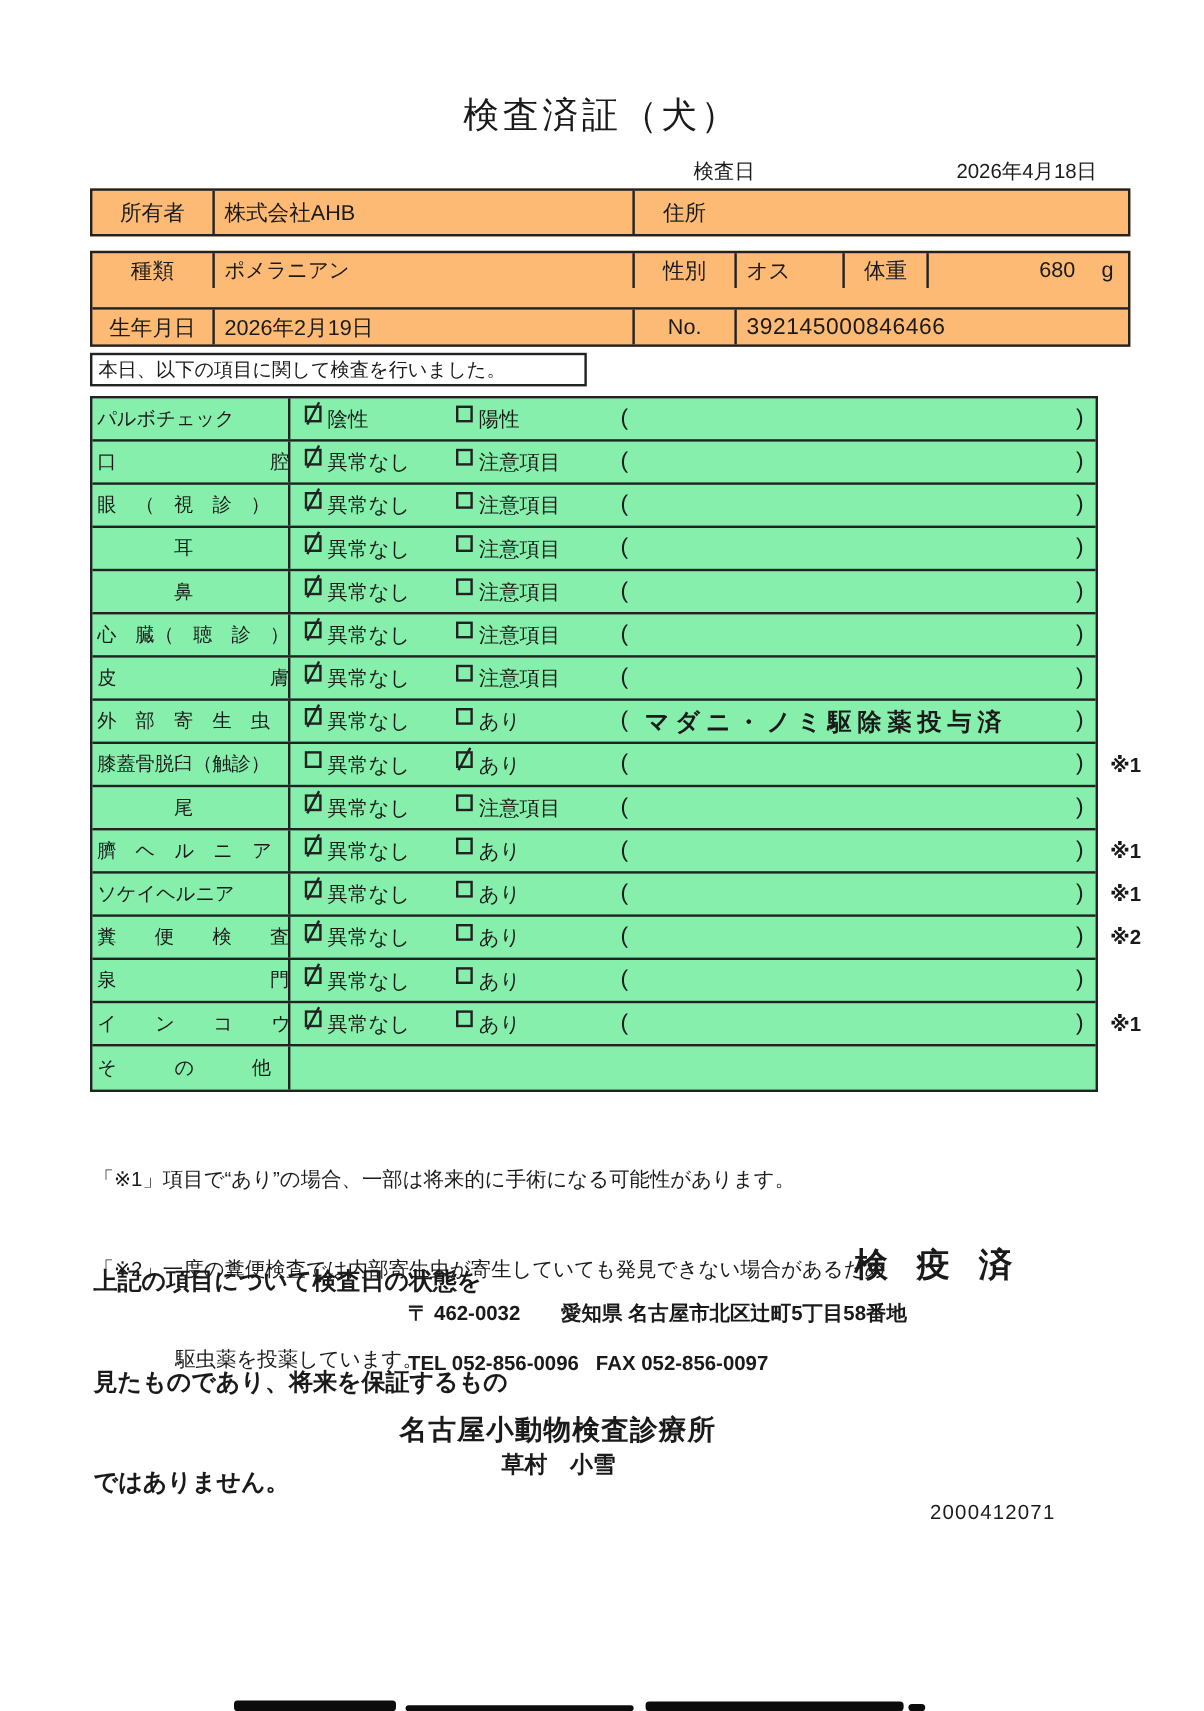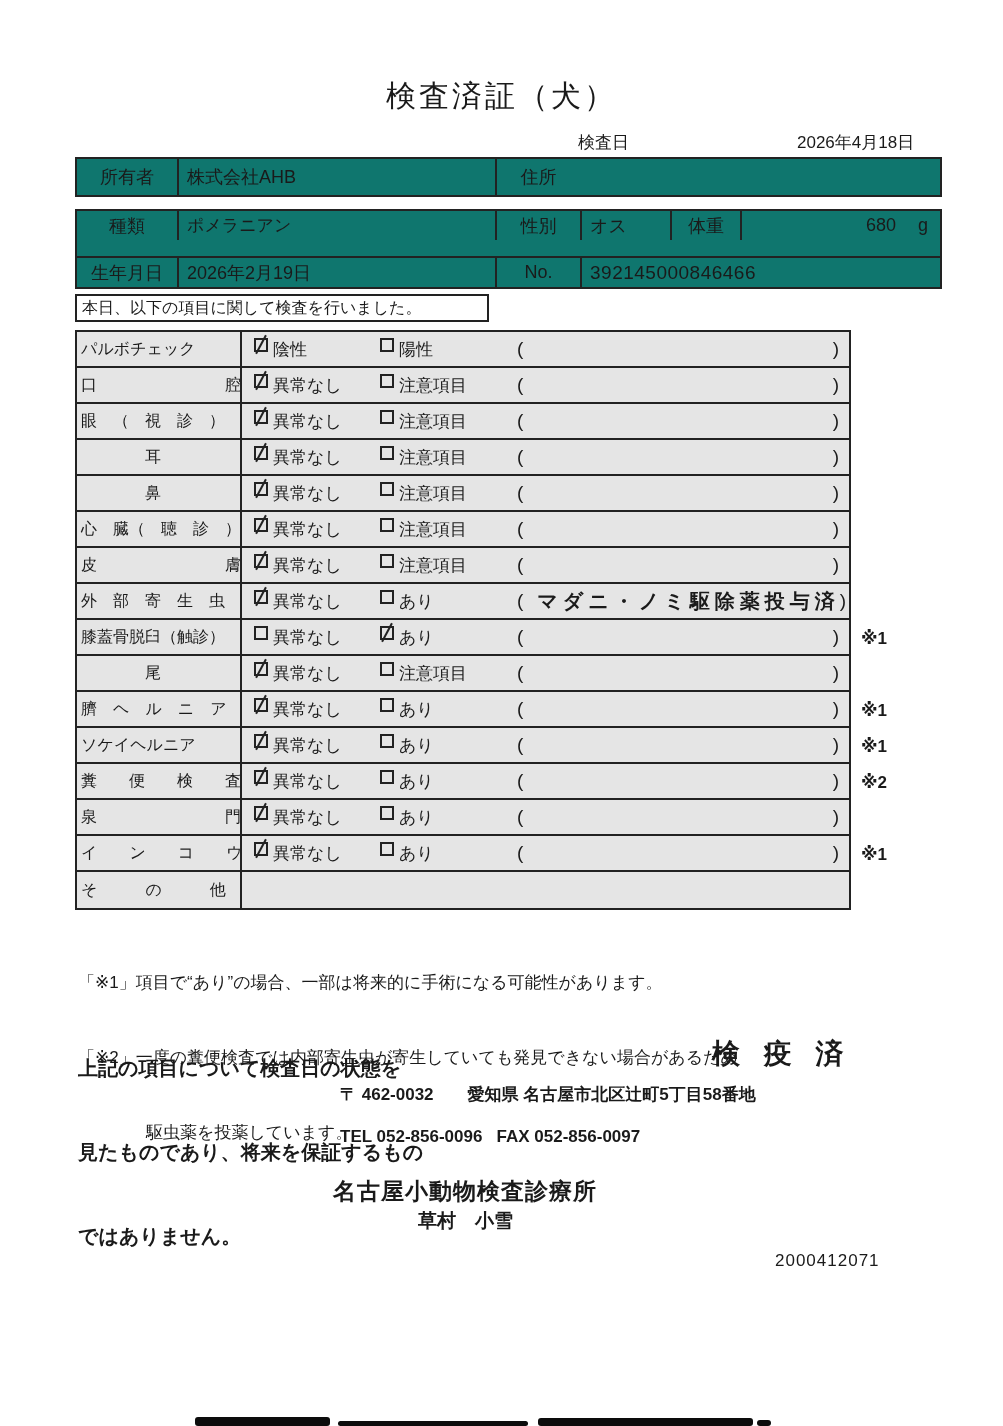--- a/index.html
+++ b/index.html
@@ -20,50 +20,50 @@
     font-size: 30px; font-weight: 400; letter-spacing: 3px;
   }
   .insp-date-label { left: 578px; top: 131px; font-size: 17px; }
   .insp-date-value { left: 797px; top: 131px; font-size: 17px; }
 
   
   .box-table {
     position: absolute;
     border: 2px solid #222;
     display: flex; flex-direction: column;
-    background: #0f766e;
+    background: #fdba74;
   }
   .trow { display: flex; flex: 1; }
   .trow + .trow { border-top: 2px solid #222; }
   .tcell {
     display: flex; align-items: center;
     font-size: 18px; padding: 0 8px;
     overflow: hidden; white-space: pre;
   }
   .tcell + .tcell { border-left: 2px solid #222; }
   .tcell.center { justify-content: center; padding: 0; }
   .w100 { width: 100px; flex: none; }
-  .w335 { width: 318px; flex: none; }
+  .w335 { width: 350px; flex: none; }
   .w85  { width: 85px;  flex: none; }
   .w90  { width: 90px;  flex: none; }
   .w70  { width: 70px;  flex: none; }
   .grow { flex: 1; }
   .weight-cell { justify-content: flex-end; gap: 22px; padding-right: 12px; padding-left: 20px; }
   .no-value { font-size: 19px; letter-spacing: 0.5px; }
 
   .intro-box {
     left: 75px; top: 294px; width: 414px; height: 28px;
     border: 2px solid #222;
     display: flex; align-items: center;
     font-size: 16px; padding-left: 5px; white-space: pre;
   }
 
   
   .checklist { left: 75px; top: 330px; display: flex; }
-  .chk-table { width: 776px; border: 2px solid #222; background: #e5e5e5; }
+  .chk-table { width: 840px; border: 2px solid #222; background: #86efac; }
   .chk-row { display: flex; height: 36px; border-bottom: 2px solid #222; }
   .chk-row:last-child { border-bottom: none; }
   .row-label {
     width: 165px; flex: none;
     border-right: 2px solid #222;
     font-size: 16px;
     display: flex; align-items: center;
     padding-left: 4px;
     white-space: pre; overflow: hidden;
   }

